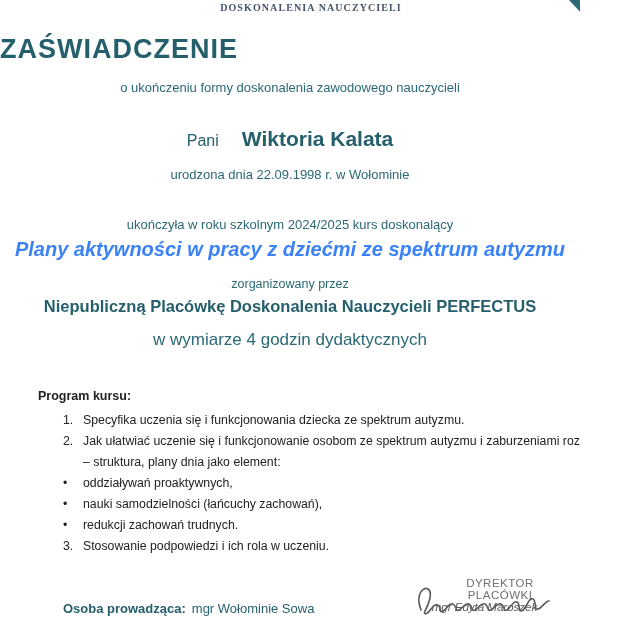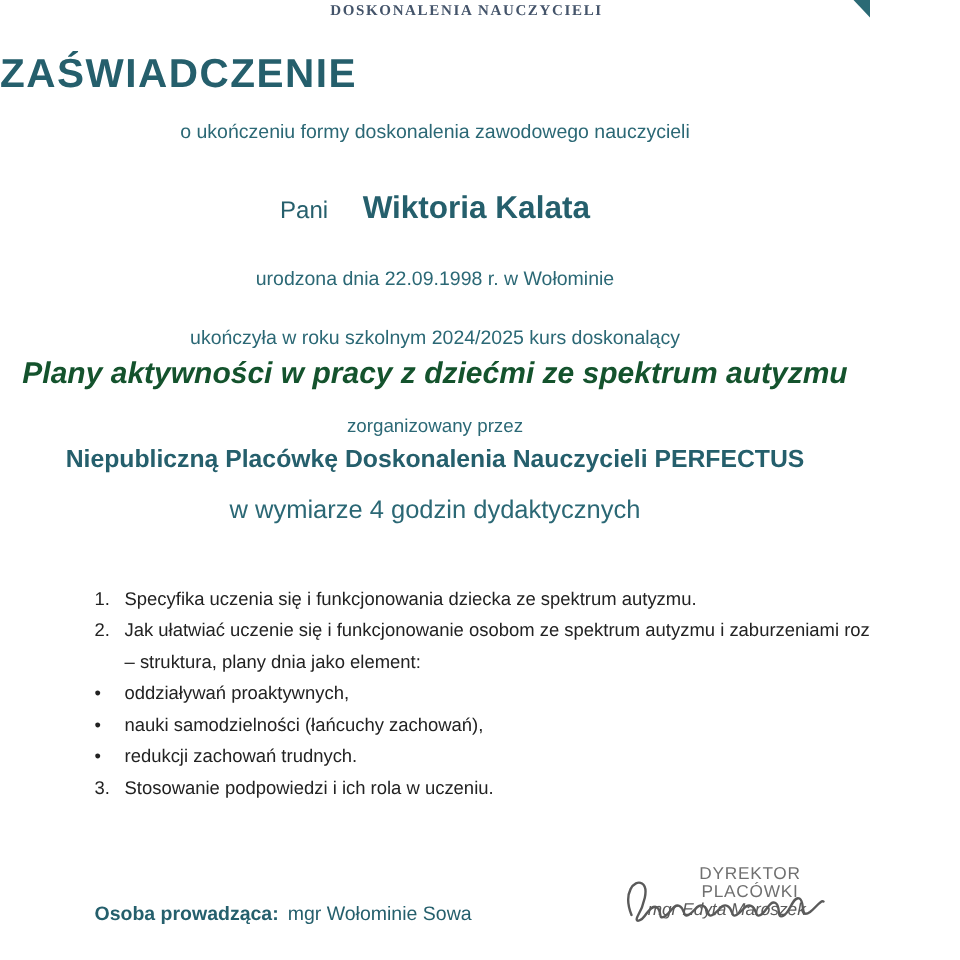--- a/index.html
+++ b/index.html
@@ -25,29 +25,29 @@
     color:#2b6875;font-size:13px;
   }
   .name-line{
     position:absolute;top:127px;left:0;right:0;text-align:center;
     color:#255f6c;
   }
   .name-line .salutation{font-size:16px;margin-right:23px;}
   .name-line .recipient{font-size:21px;font-weight:bold;}
   .birth-line{
     position:absolute;top:167px;left:0;right:0;text-align:center;
-    color:#2b6875;font-size:13px;margin-top:11px;
+    color:#2b6875;font-size:13px;
   }
   .completion-line{
     position:absolute;top:217px;left:0;right:0;text-align:center;
     color:#2b6875;font-size:13px;
   }
   .course-title{
     position:absolute;top:238px;left:0;right:0;text-align:center;
-    color:#14532d;font-size:20px;font-weight:bold;font-style:italic;
+    color:#3b82f6;font-size:20px;font-weight:bold;font-style:italic;
   }
   .organized-by{
     position:absolute;top:277px;left:0;right:0;text-align:center;
     color:#2b6875;font-size:12.5px;
   }
   .organizer-name{
     position:absolute;top:297px;left:0;right:0;text-align:center;
     color:#255f6c;font-size:16.5px;font-weight:bold;
   }
   .hours-line{
@@ -99,20 +99,21 @@
 
   <div class="course-title">Plany aktywności w pracy z dziećmi ze spektrum autyzmu</div>
 
   <div class="organized-by">zorganizowany przez</div>
 
   <div class="organizer-name">Niepubliczną Placówkę Doskonalenia Nauczycieli PERFECTUS</div>
 
   <div class="hours-line">w wymiarze 4 godzin dydaktycznych</div>
 
   <div class="program">
+    <p class="program-heading">Program kursu:</p>
     <ul class="program-list">
       <li class="program-row">
         <span class="marker">1.</span>
         <span class="item-text">Specyfika uczenia się i funkcjonowania dziecka ze spektrum autyzmu.</span>
       </li>
       <li class="program-row">
         <span class="marker">2.</span>
         <span class="item-text">Jak ułatwiać uczenie się i funkcjonowanie osobom ze spektrum autyzmu i zaburzeniami rozwoju – struktura, plany dnia jako element:</span>
       </li>
       <li class="program-row">

